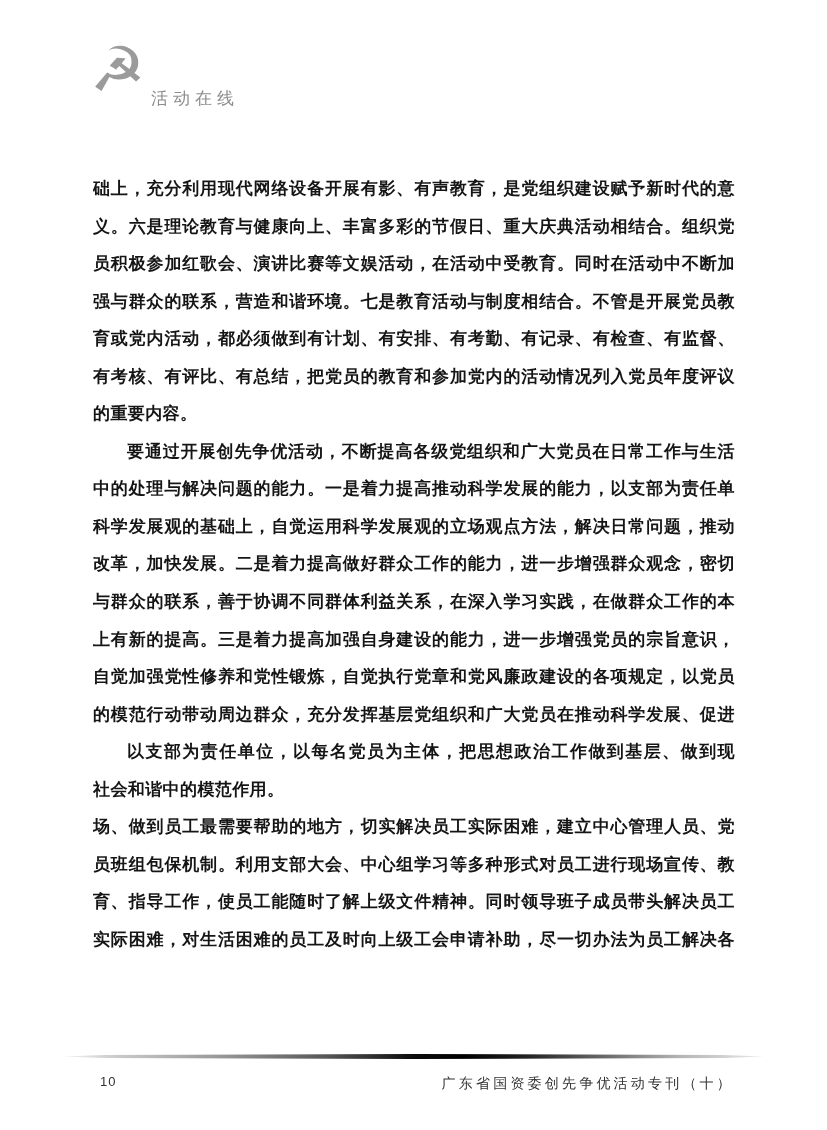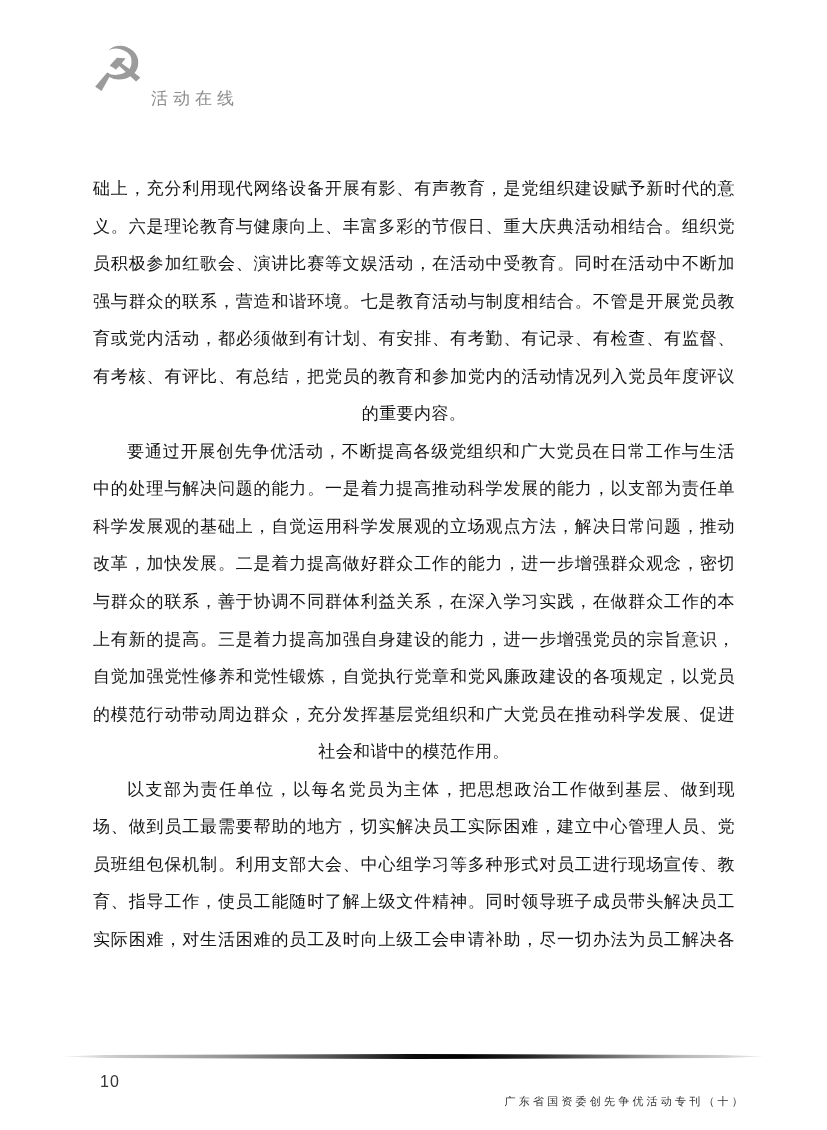--- a/index.html
+++ b/index.html
@@ -37,29 +37,30 @@
     letter-spacing: 5px;
     color: #8d8d8d;
     margin-top: 28px;
   }
   
   .content {
     position: absolute;
     left: 93px;
     top: 170px;
     width: 642px;
+    font-weight: bold;
   }
   .line {
     height: 37.55px;
     line-height: 37.55px;
     font-size: 17px;
     letter-spacing: 0.4px;
     color: #151515;
     overflow: hidden;
-    text-align: center;
+    text-align: left;
   }
   .line.j {
     text-align: justify;
     text-align-last: justify;
     -moz-text-align-last: justify;
   }
   .line.ind {
     text-indent: 2em;
   }
   
@@ -72,34 +73,33 @@
     background: linear-gradient(90deg,
       #f2f2f2 0%, #c9c9c9 8%, #9a9a9a 22%, #555555 38%,
       #0c0c0c 50%, #000000 57%, #222222 66%, #6f6f6f 78%,
       #b5b5b5 88%, #eaeaea 100%);
     clip-path: polygon(0% 50%, 6% 22%, 50% 0%, 94% 22%, 100% 50%, 94% 78%, 50% 100%, 6% 78%);
   }
   .pno {
     position: absolute;
     left: 100px;
     top: 1074px;
-    font-size: 16px;
+    font-size: 13px;
     line-height: 16px;
     letter-spacing: 1px;
     color: #333333;
   }
   .journal {
     position: absolute;
-    right: 81px;
+    right: 93px;
     top: 1075px;
-    font-size: 11px;
+    font-size: 14px;
     line-height: 16px;
     letter-spacing: 3.2px;
     color: #333333;
-    margin-top: 18px;
   }
 </style>
 </head>
 <body>
 
 <div class="page">
 
   <div>
     <span class="logo">☭</span>
     <span class="brand">活动在线</span>
@@ -114,22 +114,22 @@
       <div class="line j">有考核、有评比、有总结，把党员的教育和参加党内的活动情况列入党员年度评议</div>
       <div class="line">的重要内容。</div>
       <div class="line j ind">要通过开展创先争优活动，不断提高各级党组织和广大党员在日常工作与生活</div>
       <div class="line j">中的处理与解决问题的能力。一是着力提高推动科学发展的能力，以支部为责任单位</div>
       <div class="line j">科学发展观的基础上，自觉运用科学发展观的立场观点方法，解决日常问题，推动</div>
       <div class="line j">改革，加快发展。二是着力提高做好群众工作的能力，进一步增强群众观念，密切</div>
       <div class="line j">与群众的联系，善于协调不同群体利益关系，在深入学习实践，在做群众工作的本领</div>
       <div class="line j">上有新的提高。三是着力提高加强自身建设的能力，进一步增强党员的宗旨意识，</div>
       <div class="line j">自觉加强党性修养和党性锻炼，自觉执行党章和党风廉政建设的各项规定，以党员</div>
       <div class="line j">的模范行动带动周边群众，充分发挥基层党组织和广大党员在推动科学发展、促进</div>
+      <div class="line j ind">以支部为责任单位，以每名党员为主体，把思想政治工作做到基层、做到现</div>
       <div class="line">社会和谐中的模范作用。</div>
-      <div class="line j ind">以支部为责任单位，以每名党员为主体，把思想政治工作做到基层、做到现</div>
       <div class="line j">场、做到员工最需要帮助的地方，切实解决员工实际困难，建立中心管理人员、党</div>
       <div class="line j">员班组包保机制。利用支部大会、中心组学习等多种形式对员工进行现场宣传、教</div>
       <div class="line j">育、指导工作，使员工能随时了解上级文件精神。同时领导班子成员带头解决员工</div>
       <div class="line j">实际困难，对生活困难的员工及时向上级工会申请补助，尽一切办法为员工解决各</div>
     </div>
 
   <div class="rule"></div>
 
   <div>
     <span class="pno">10</span>

